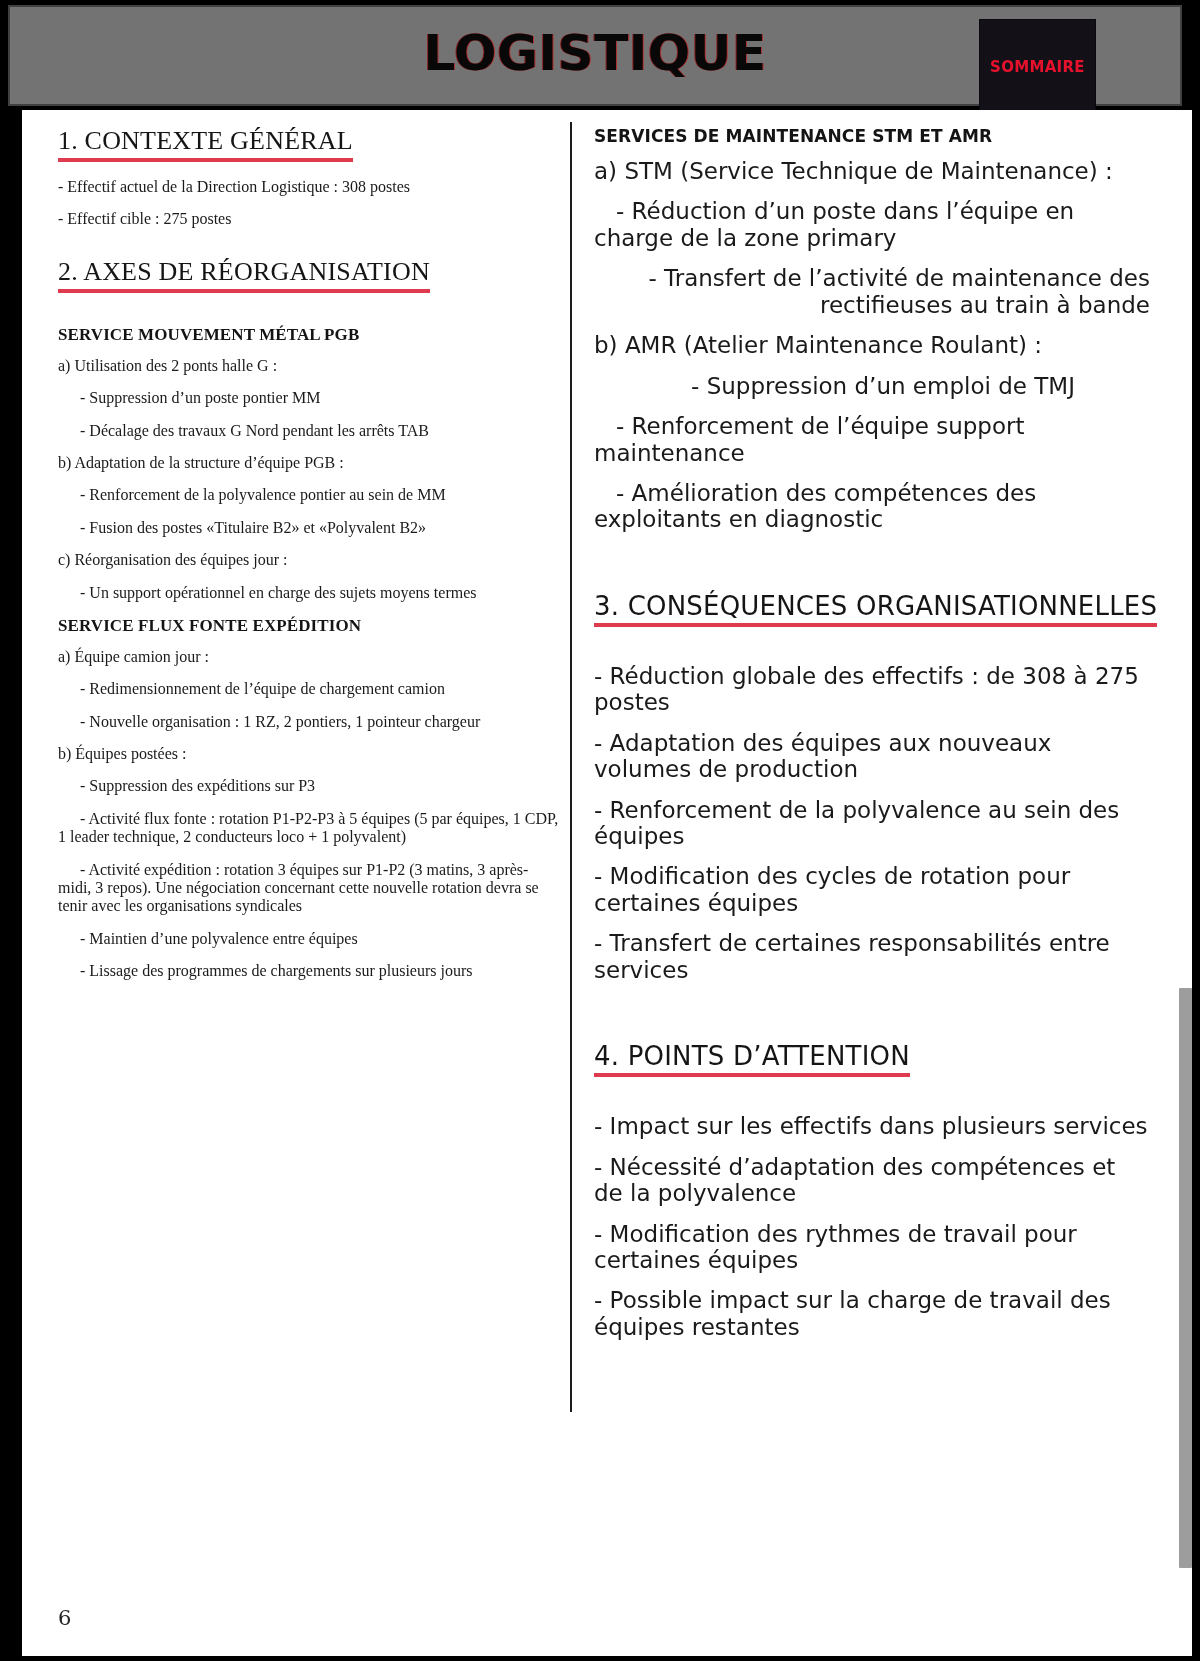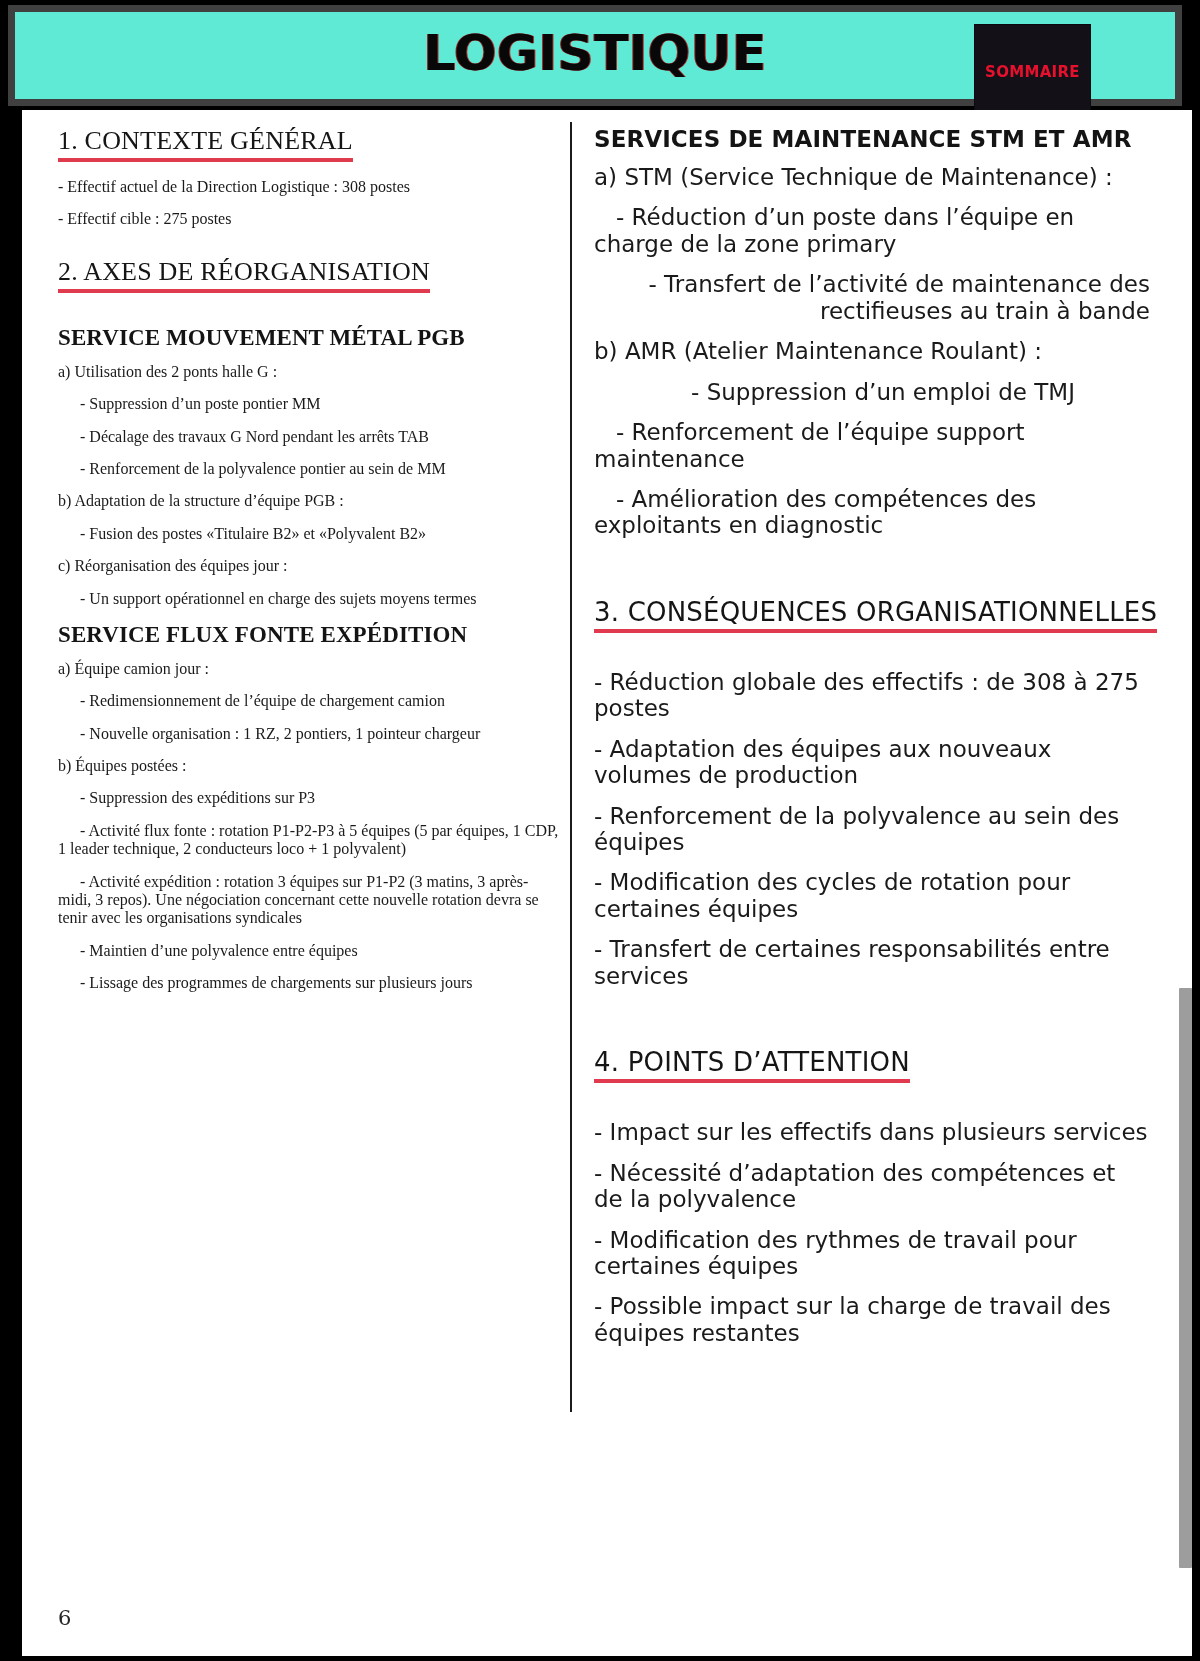--- a/index.html
+++ b/index.html
@@ -19,22 +19,22 @@
     overflow: hidden;
   }
 
   
   .header {
     position: absolute;
     left: 8px;
     top: 5px;
     width: 1174px;
     height: 101px;
-    background: #5eead4;
-    border: 7px solid #404040;
+    background: #737373;
+    border: 2px solid #404040;
   }
 
   .header-title {
     position: absolute;
     left: 0;
     top: 0;
     width: 100%;
     height: 100%;
     display: flex;
     align-items: center;
@@ -119,21 +119,21 @@
     border-bottom: 4px solid #e03a4e;
     margin-bottom: 16px;
     margin-top: 14px;
     white-space: nowrap;
   }
   .sec-head.first { margin-top: 0; }
   .sec-head.spaced-top { margin-top: 44px; }
   .sec-head.spaced-bot { margin-bottom: 36px; }
 
   .sub-head {
-    font-size: 23px;
+    font-size: 17px;
     font-weight: bold;
     color: #141414;
     margin-top: 16px;
     margin-bottom: 12px;
     letter-spacing: 0.1px;
   }
   .sub-head.tight-top { margin-top: 10px; }
 
   .para {
     font-size: 16px;
@@ -204,23 +204,23 @@
         <div class="para lvl1">- Effectif actuel de la Direction Logistique : 308 postes</div>
         <div class="para lvl1">- Effectif cible : 275 postes</div>
 
         <div class="sec-head">2. AXES DE RÉORGANISATION</div>
 
         <div class="sub-head">SERVICE MOUVEMENT MÉTAL PGB</div>
 
         <div class="para lvl1">a) Utilisation des 2 ponts halle G :</div>
         <div class="para lvl2">- Suppression d’un poste pontier MM</div>
         <div class="para lvl2">- Décalage des travaux G Nord pendant les arrêts TAB</div>
+        <div class="para lvl1">b) Adaptation de la structure d’équipe PGB :</div>
+
         <div class="para lvl2">- Renforcement de la polyvalence pontier au sein de MM</div>
-
-        <div class="para lvl1">b) Adaptation de la structure d’équipe PGB :</div>
         <div class="para lvl2">- Fusion des postes «Titulaire B2» et «Polyvalent B2»</div>
 
         <div class="para lvl1">c) Réorganisation des équipes jour :</div>
         <div class="para lvl2">- Un support opérationnel en charge des sujets moyens termes</div>
 
         <div class="sub-head tight-top">SERVICE FLUX FONTE EXPÉDITION</div>
 
         <div class="para lvl1">a) Équipe camion jour :</div>
         <div class="para lvl2">- Redimensionnement de l’équipe de chargement camion</div>
         <div class="para lvl2">- Nouvelle organisation : 1 RZ, 2 pontiers, 1 pointeur chargeur</div>

